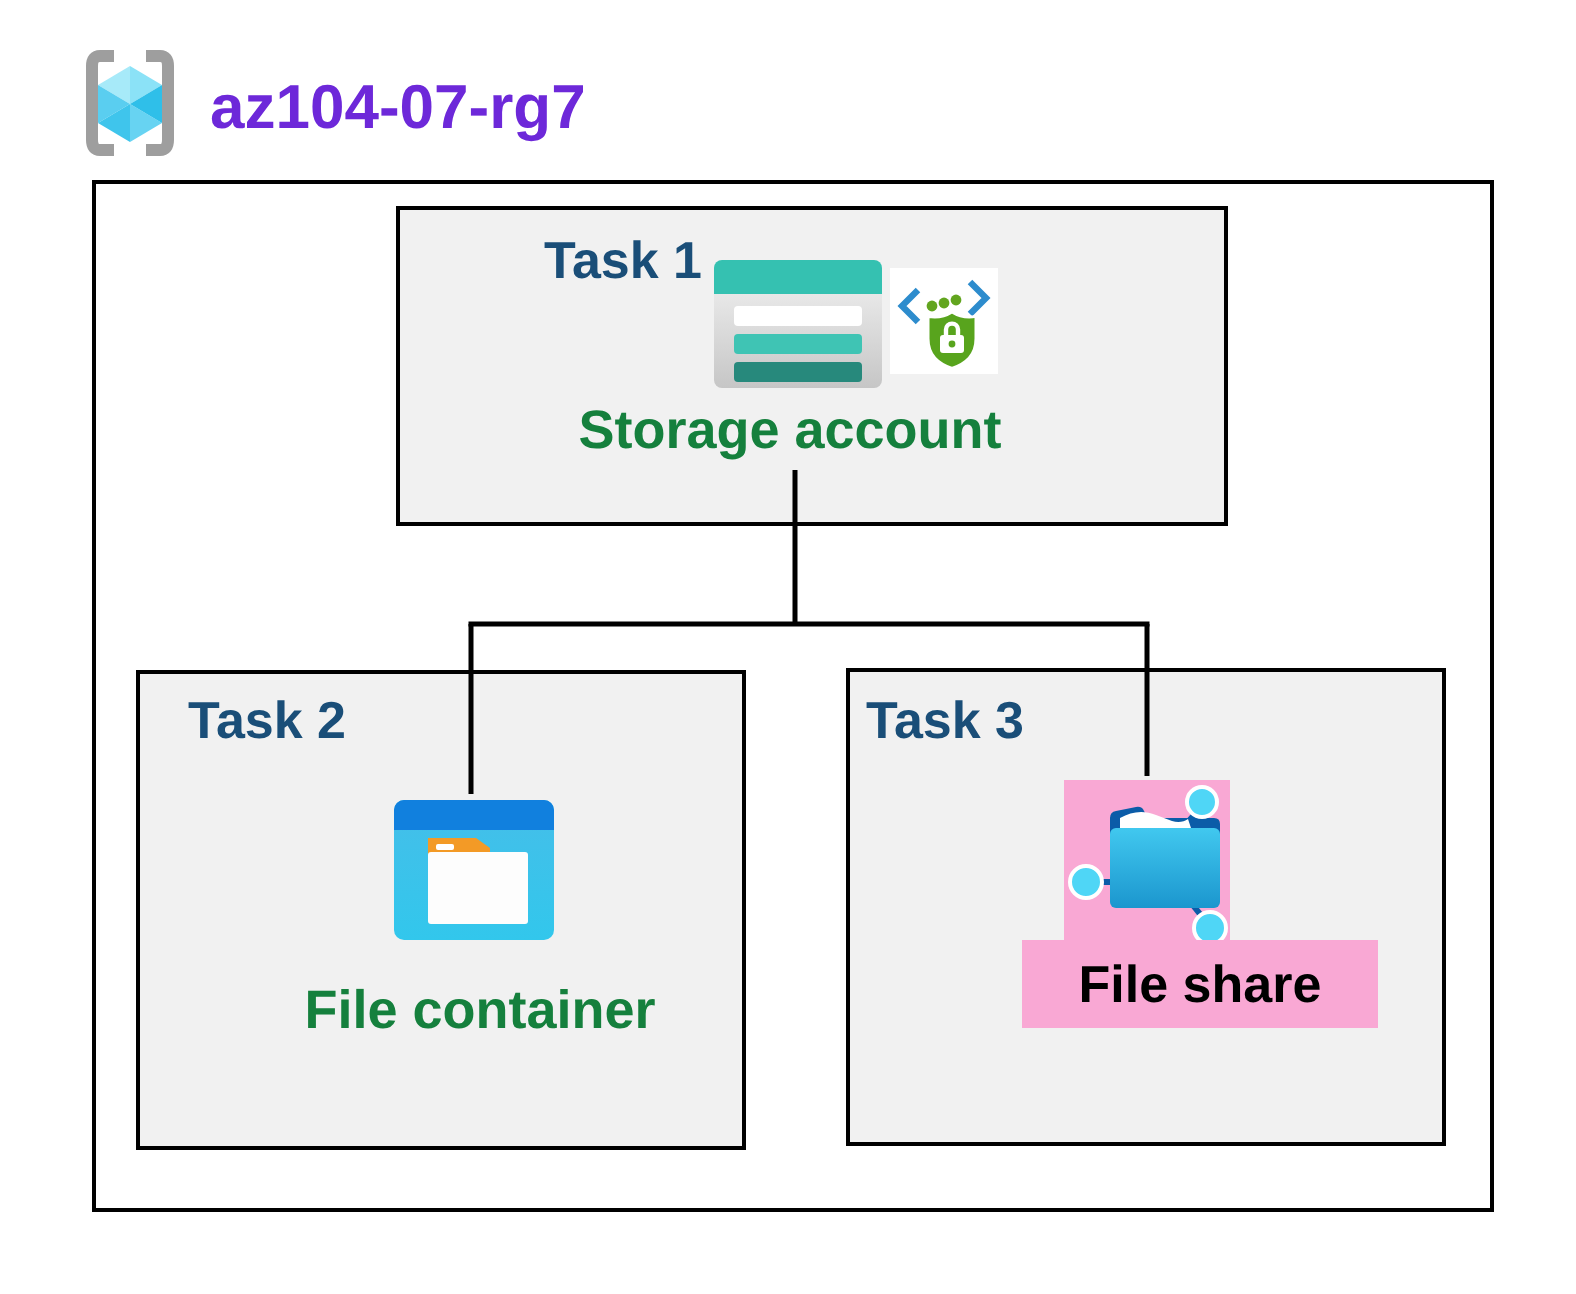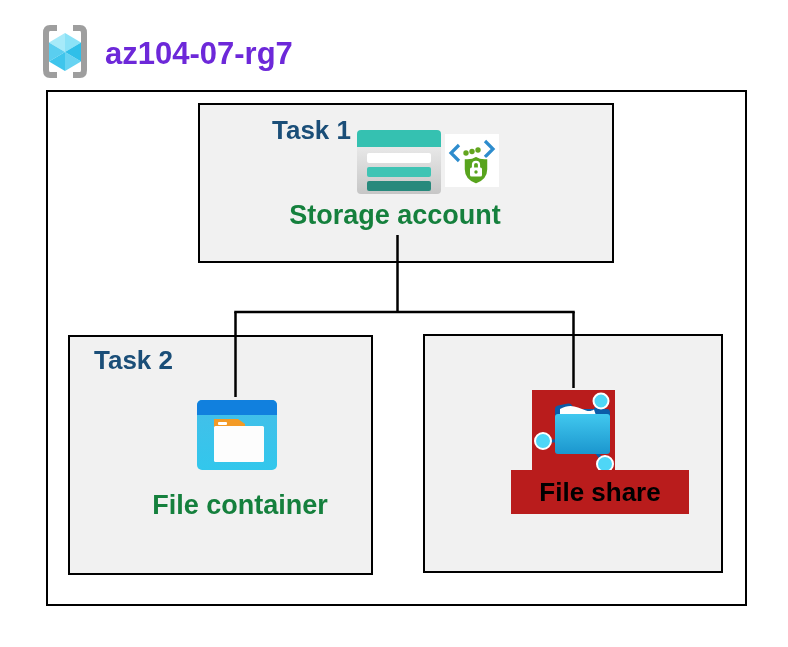--- a/index.html
+++ b/index.html
@@ -25,21 +25,21 @@
   .task1{left:198px;top:103px;width:416px;height:160px;}
   .task2{left:68px;top:335px;width:305px;height:240px;}
   .task3{left:423px;top:334px;width:300px;height:239px;}
   .task-label{
     position:absolute;font-size:26px;font-weight:700;color:#1a4e78;white-space:nowrap;
   }
   .resource-label{
     position:absolute;font-size:27px;font-weight:700;color:#15803d;
     text-align:center;white-space:nowrap;
   }
-  .plate{position:absolute;background:#b91c1c;text-align:center;}
+  .plate{position:absolute;background:#f9a8d4;text-align:center;}
   .file-share-label{
     left:86px;top:134px;width:178px;height:44px;
     display:flex;align-items:center;justify-content:center;
     font-size:26px;font-weight:700;color:#000;
   }
   svg{display:block;}
   .connector-layer{left:0;top:0;pointer-events:none;}
 </style>
 </head>
 <body>
@@ -114,20 +114,21 @@
       <path d="M17 19 h24 l7 5 v4 h-31 z" fill="#f39a26"></path>
       <rect x="21" y="22" width="9" height="3" rx="1" fill="#ffffff"></rect>
       <rect x="17" y="26" width="50" height="36" rx="1.5" fill="#fdfdfd"></rect>
     </svg>
   </div>
 
   <div class="resource-label" style="left:20px;top:153px;width:300px;">File container</div>
 </div>
 
 <div class="abs task-box task3">
+  <div class="task-label" style="left:8px;top:9px;">Task 3</div>
 
   <div class="plate" style="left:107px;top:54px;width:83px;height:80px;">
 
     <svg width="83" height="80" viewBox="0 0 83 80" style="overflow:visible">
       <defs>
         <linearGradient id="g-file" x1="0" y1="0" x2="0" y2="1">
           <stop offset="0" stop-color="#41c8ef"></stop>
             <stop offset="1" stop-color="#1b96ce"></stop>
         </linearGradient>
       </defs>

